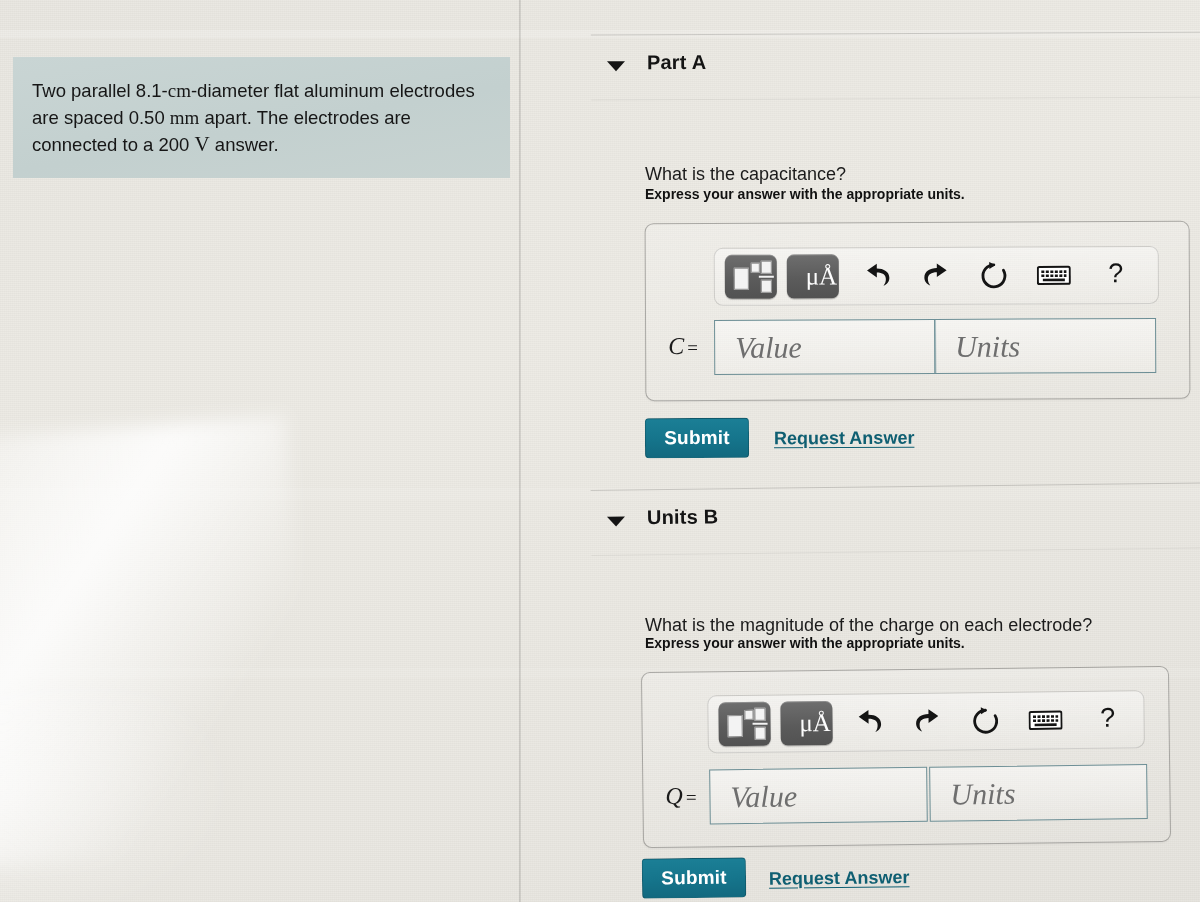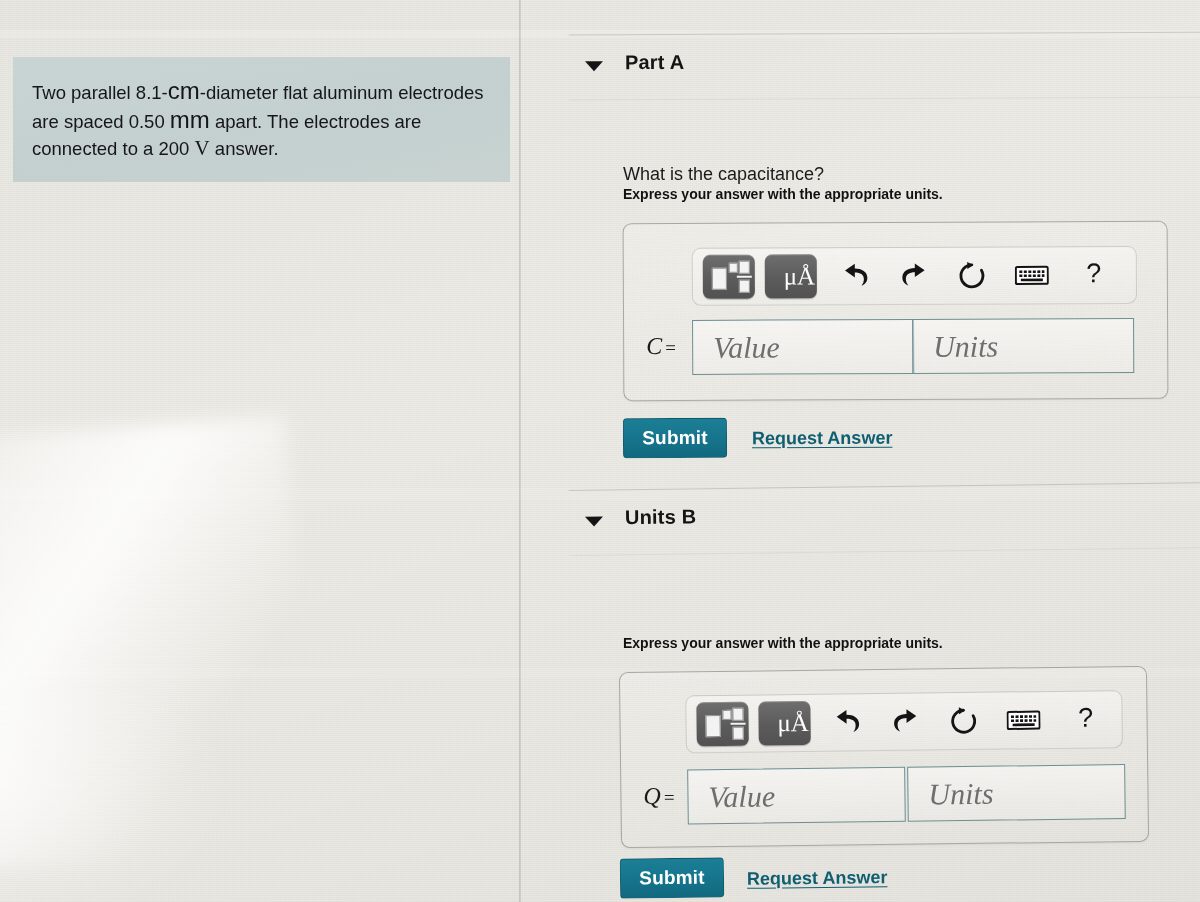--- a/index.html
+++ b/index.html
@@ -85,32 +85,32 @@
     left: 13px; top: 57px;
     width: 497px;
     padding: 20px 16px 20px 19px;
     box-sizing: border-box;
     background: linear-gradient(170deg, #c9d5d4 0%, #c3d0cf 55%, #c8d3d1 100%);
     color: #161616;
     font-size: 18.5px;
     line-height: 27px;
   }
   .mathserif {
-    font-family: Liberation Sans, sans-serif;
-    font-size: 24px;
+    font-family: Liberation Serif, serif;
+    font-size: 19px;
   }
   .mathserif-lg {
     font-family: "Liberation Serif", "DejaVu Serif", serif;
     font-size: 21px;
   }
 
   
   #right-col {
     position: absolute;
-    left: 526px; top: 0;
+    left: 548px; top: 0;
     width: 640px; height: 902px;
   }
 
   .part-header {
     position: absolute;
     left: 43px;
     width: 635px;
     height: 66px;
     border-top: 1px solid rgba(0,0,0,0.15);
     box-sizing: border-box;
@@ -420,20 +420,21 @@
     <div class="request-link skewA" style="left:226px; top:428px;">
       <span>Request Answer</span>
     </div>
 
     <div class="part-header skewB" style="top:486px;">
       <div class="caret"></div>
       <div class="part-title">Units B</div>
       <div class="bottom-edge"></div>
     </div>
 
+    <div class="question" style="top:597px;">What is the magnitude of the charge on each electrode?</div>
     <div class="instruction" style="top:635px;">Express your answer with the appropriate units.</div>
 
     <div class="answer-box skewB" style="left:94px; top:669px; width:528px; height:176px;">
 
       <div class="toolbar" style="left:65px; top:23px; width:437px; height:58px; padding:0 8px;">
 
         <div class="tb-btn" style="margin-left:2px;">
           <div class="ti-main"></div>
           <div class="ti-sup"></div>
           <div class="ti-num"></div>

